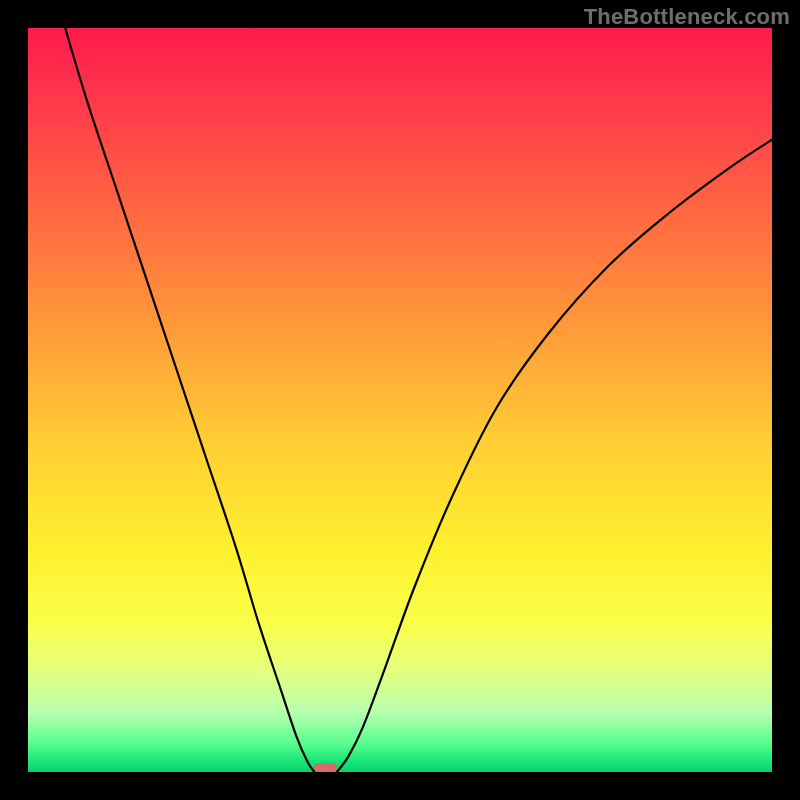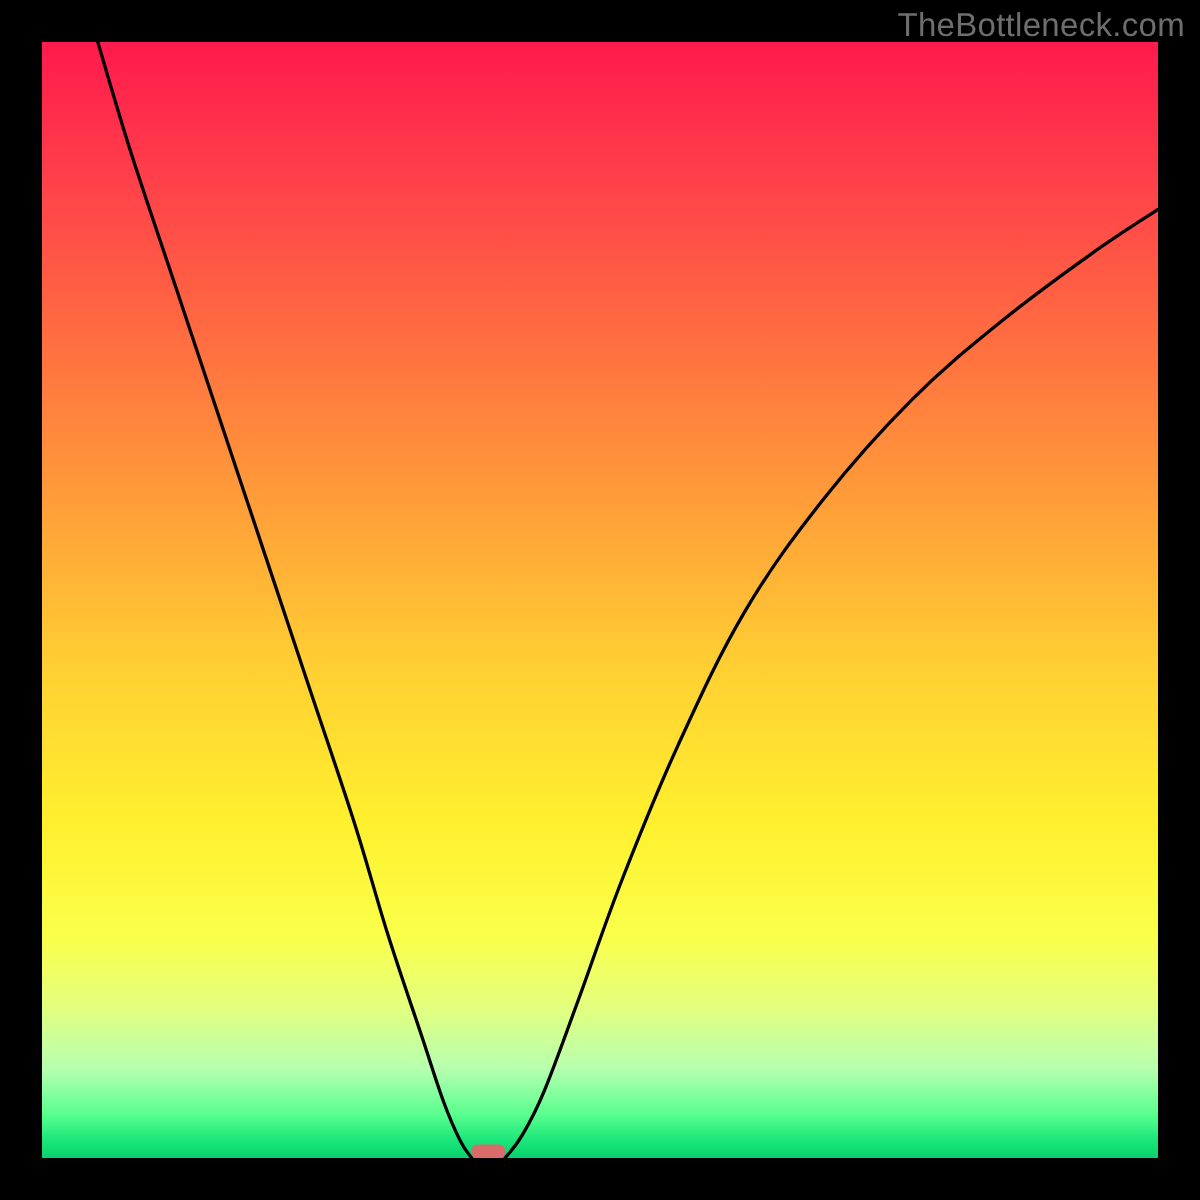--- a/index.html
+++ b/index.html
@@ -39,21 +39,21 @@
       #19e67a 98.5%,
       #0ad06d 100%
     );
   }
   .watermark {
     position: absolute;
     top: 4px;
     right: 10px;
     color: #6e6e6e;
     font-size: 22px;
-    font-weight: 400;
+    font-weight: 700;
     letter-spacing: 0.2px;
     user-select: none;
     text-align: center;
   }
   svg.curve {
     position: absolute;
     left: 0;
     top: 0;
     width: 744px;
     height: 744px;

